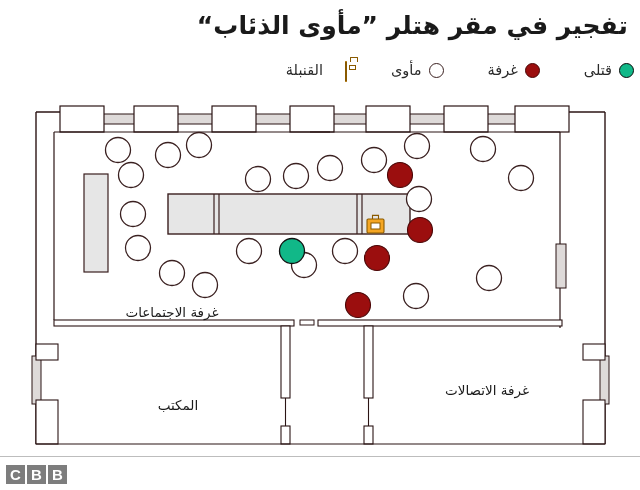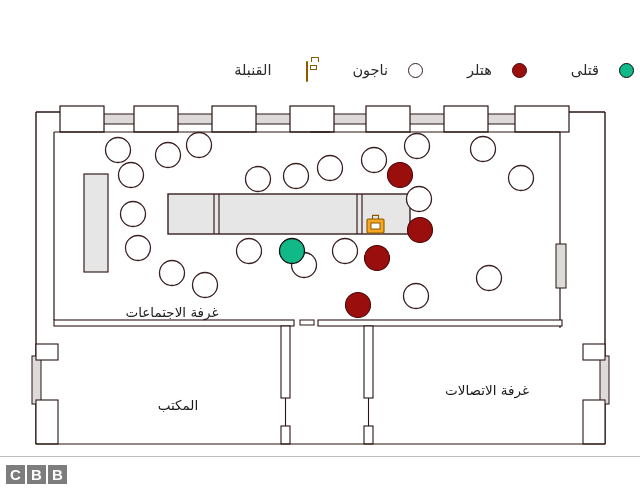--- a/index.html
+++ b/index.html
@@ -58,21 +58,21 @@
   .legend-item {
     display: flex;
     align-items: center;
     direction: rtl;
     white-space: nowrap;
   }
   .legend-item + .legend-item { margin-right: 44px; }
   .legend-label {
     font-size: 14.5px;
     color: #2a2a2a;
-    margin-right: 20px;
+    margin-right: 7px;
     line-height: 20px;
   }
   .swatch {
     width: 15px;
     height: 15px;
     border-radius: 50%;
     display: inline-block;
     box-sizing: border-box;
   }
   .swatch.hollow {
@@ -155,36 +155,37 @@
     font-weight: bold;
     text-align: center;
     line-height: 19px;
   }
 </style>
 </head>
 <body>
 
 <div id="root">
 
+  <div class="title">تفجير في مقر هتلر ”مأوى الذئاب“</div>
 
   <div class="legend">
 
     <div class="legend-item">
       <span class="swatch" style="background:#11B888;border:1.2px solid #0a0a0a;"></span>
       <span class="legend-label">قتلى</span>
     </div>
 
     <div class="legend-item">
       <span class="swatch" style="background:#9B0E0E;border:1.2px solid #4a0606;"></span>
-      <span class="legend-label">هتلر</span>
+      <span class="legend-label">غرفة</span>
     </div>
 
     <div class="legend-item">
       <span class="swatch hollow"></span>
-      <span class="legend-label">ناجون</span>
+      <span class="legend-label">مأوى</span>
     </div>
 
     <div class="legend-item">
       <span class="swatch casebox">
         <span class="mini-case"></span>
       </span>
       <span class="legend-label">القنبلة</span>
     </div>
 
   </div>

